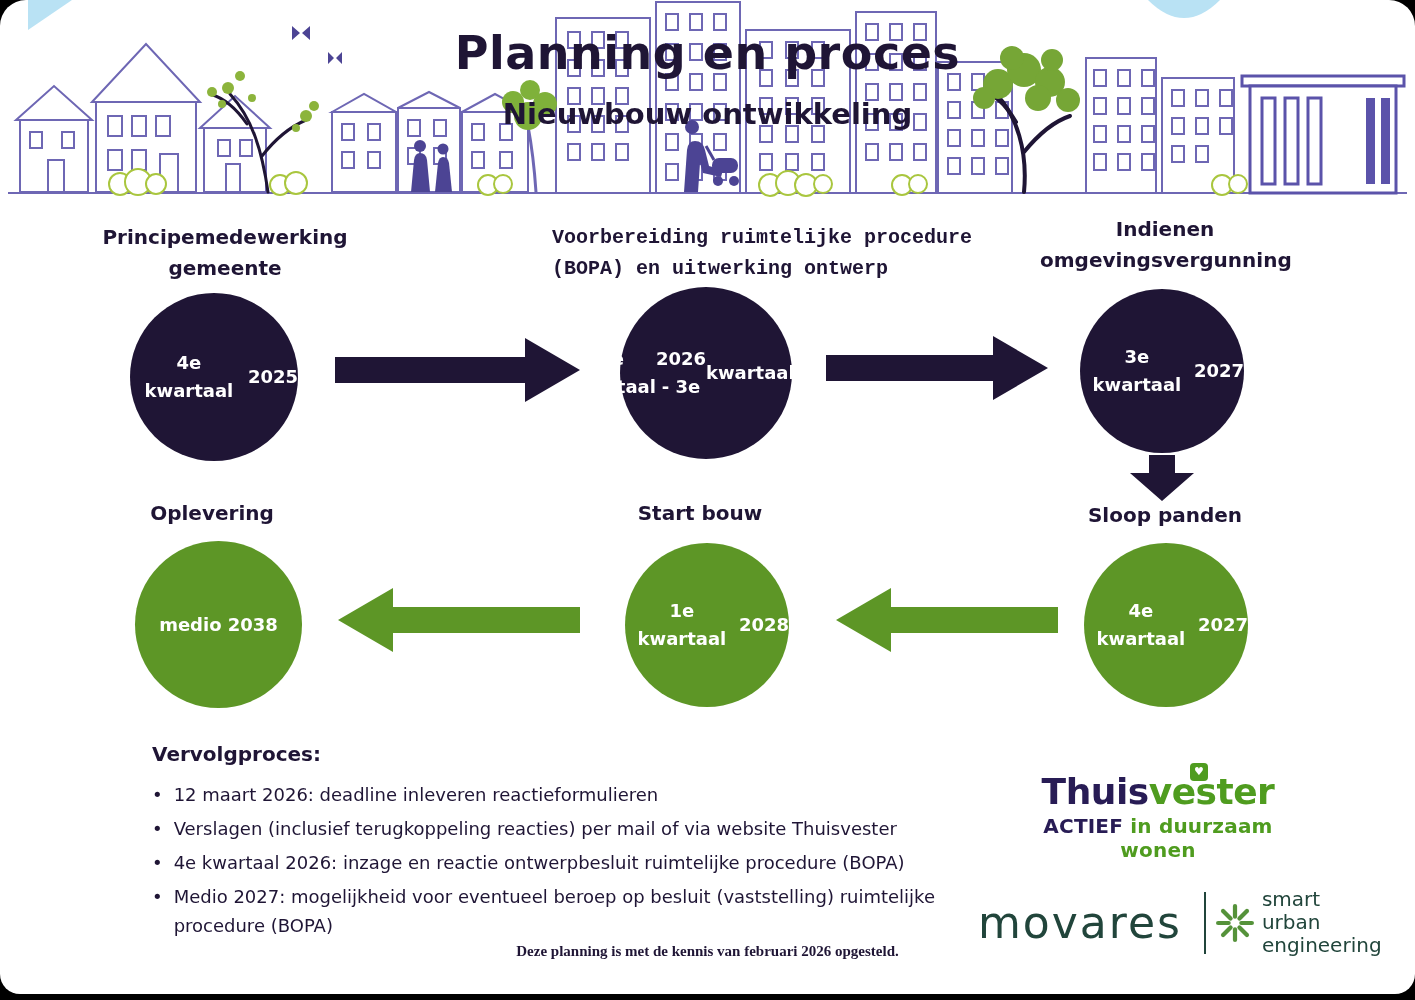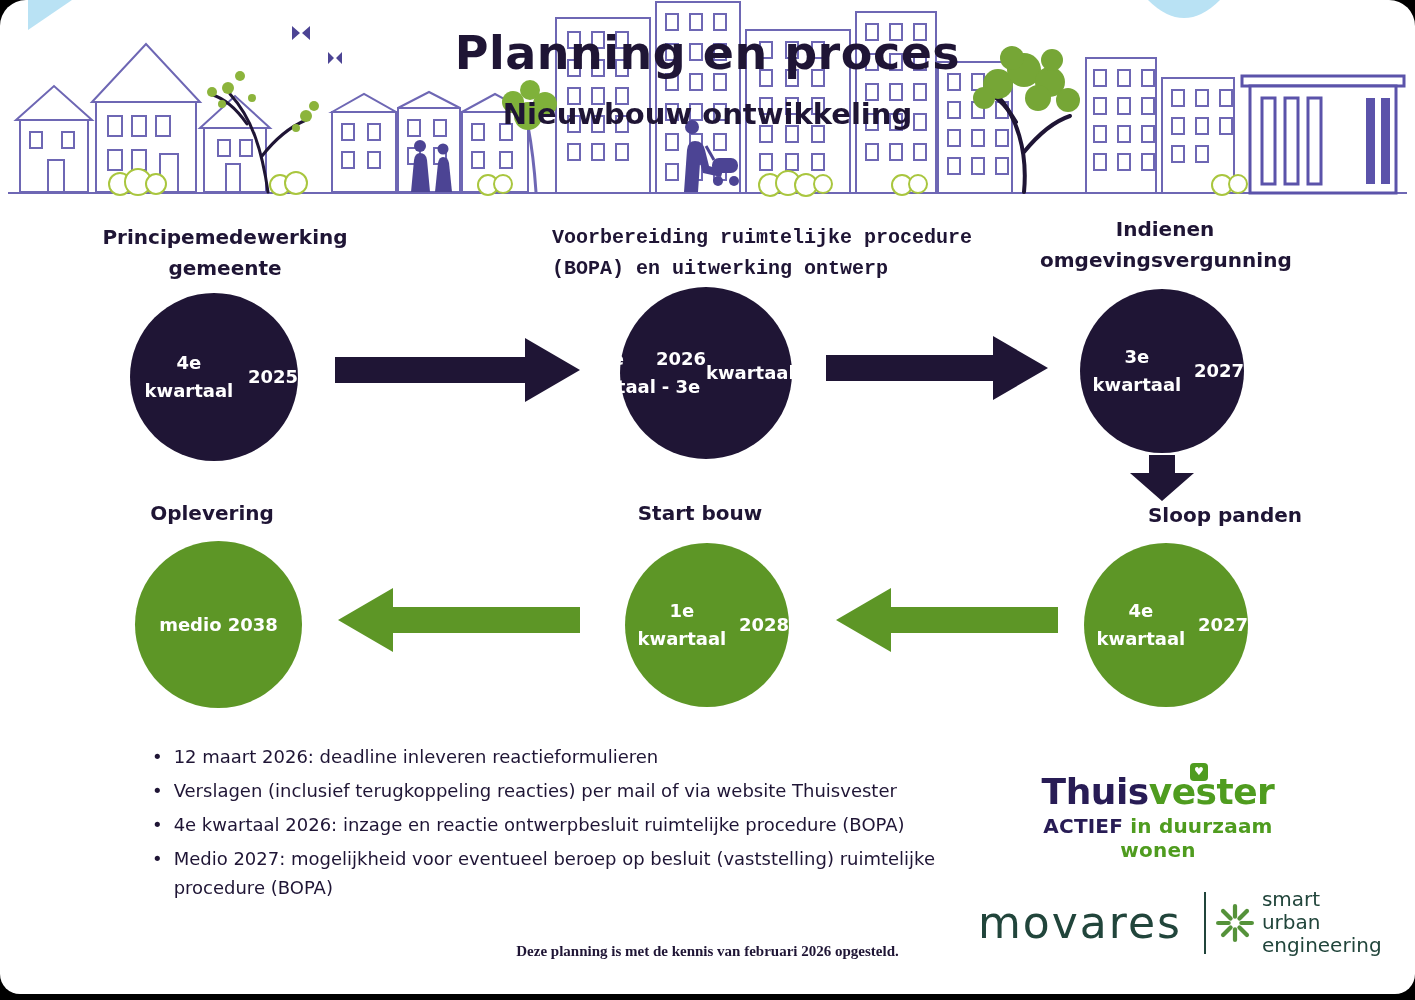--- a/index.html
+++ b/index.html
@@ -24,21 +24,21 @@
   .page-subtitle {
     position: absolute; top: 97px; left: 0; width: 100%;
     text-align: center; font-size: 29px; font-weight: 800;
   }
   
   .step-heading { position: absolute; font-weight: 700; font-size: 20px; line-height: 31px; }
   .center { text-align: center; }
   .h1 { left: 95px;  top: 222px; width: 260px; }
   .h2 { left: 552px; top: 222px; width: 470px; font-family: Liberation Mono, monospace; }
   .h3 { left: 1040px; top: 214px; width: 250px; }
-  .h4 { left: 1100px; top: 500px; width: 250px; }
+  .h4 { left: 1040px; top: 500px; width: 250px; }
   .h5 { left: 600px; top: 498px; width: 200px; }
   .h6 { left: 112px; top: 498px; width: 200px; }
   
   .circle {
     position: absolute; border-radius: 50%;
     display: flex; flex-direction: row; align-items: center; justify-content: center;
     color: #fff; font-weight: 700; font-size: 18px; line-height: 28px; text-align: center;
   }
   .navy-bg { background: #1f1535; }
   .green-bg { background: #5d9626; }
@@ -261,20 +261,21 @@
   </div>
 
   <svg class="arrow a3" viewBox="0 0 222 64">
       <polygon points="222,19 55,19 55,0 0,32 55,64 55,45 222,45" fill="#5d9626"></polygon>
     </svg>
   <svg class="arrow a4" viewBox="0 0 242 64">
       <polygon points="242,19 55,19 55,0 0,32 55,64 55,45 242,45" fill="#5d9626"></polygon>
     </svg>
 
   <section class="followup">
+    <div class="followup-title">Vervolgproces:</div>
     <ul>
       <li>
         <span class="bullet">•</span>
         <span class="btxt">12 maart 2026: deadline inleveren reactieformulieren</span>
       </li>
       <li>
         <span class="bullet">•</span>
         <span class="btxt">Verslagen (inclusief terugkoppeling reacties) per mail of via  website Thuisvester</span>
       </li>
       <li>

